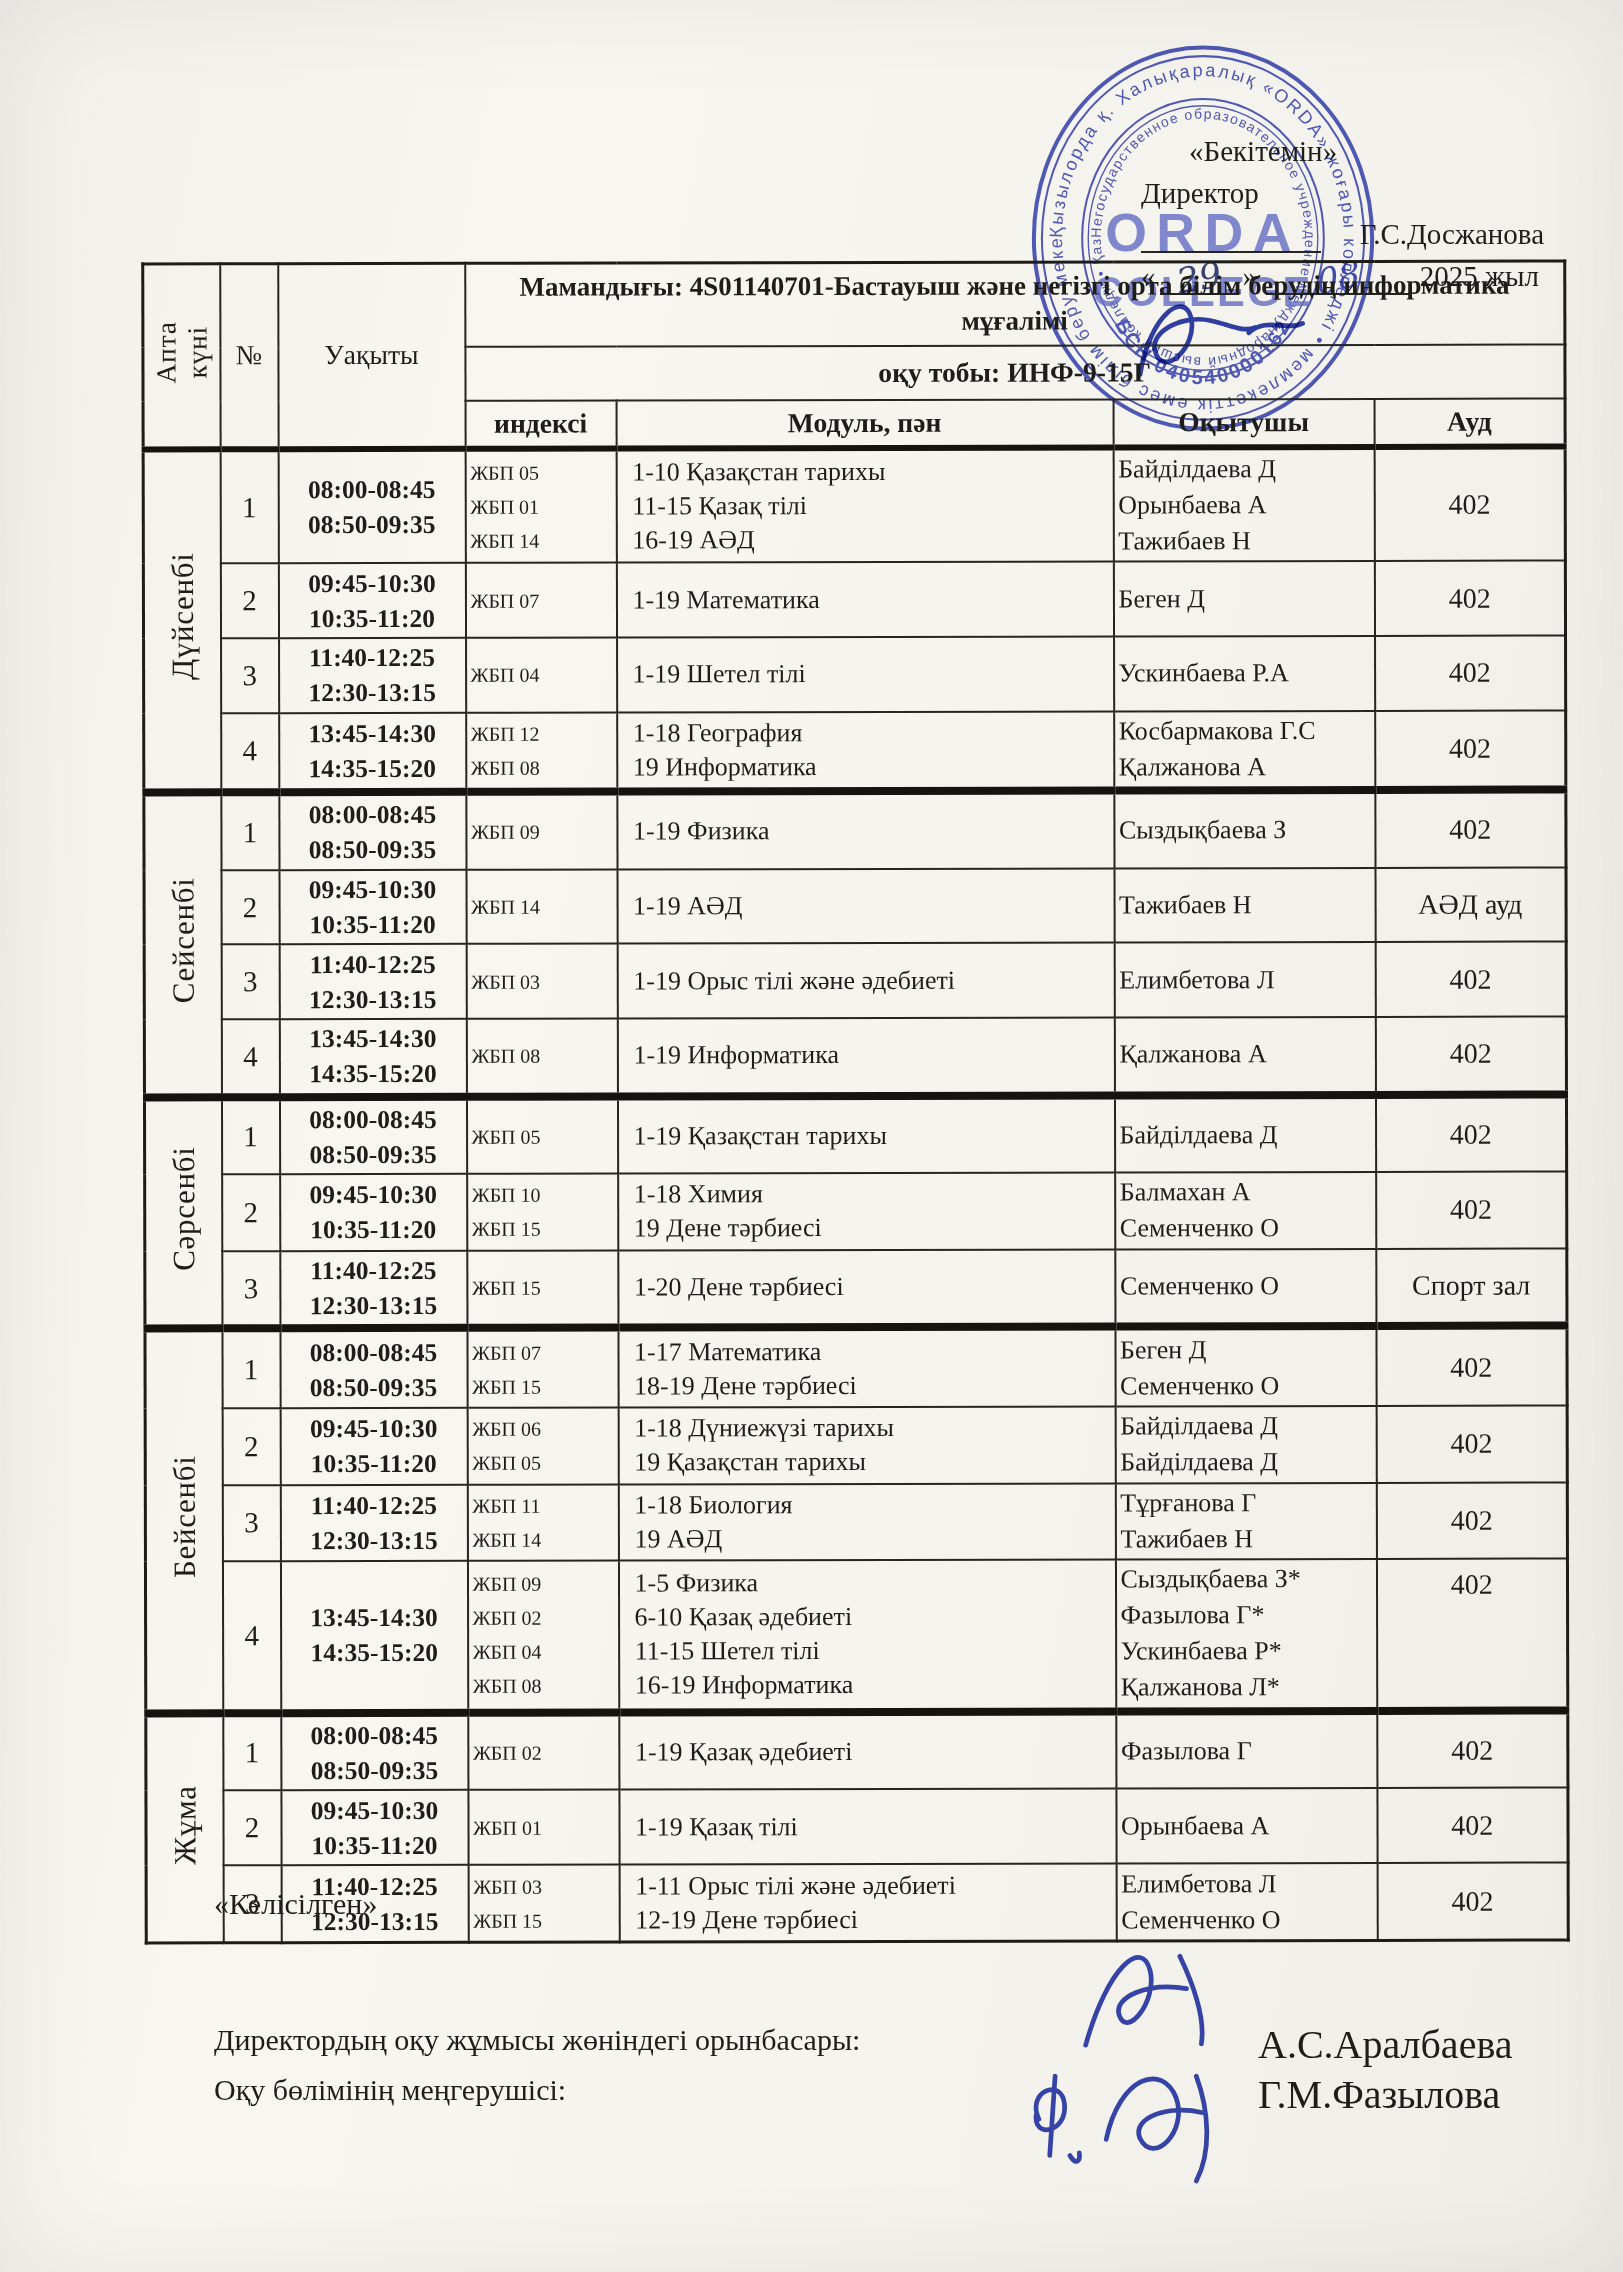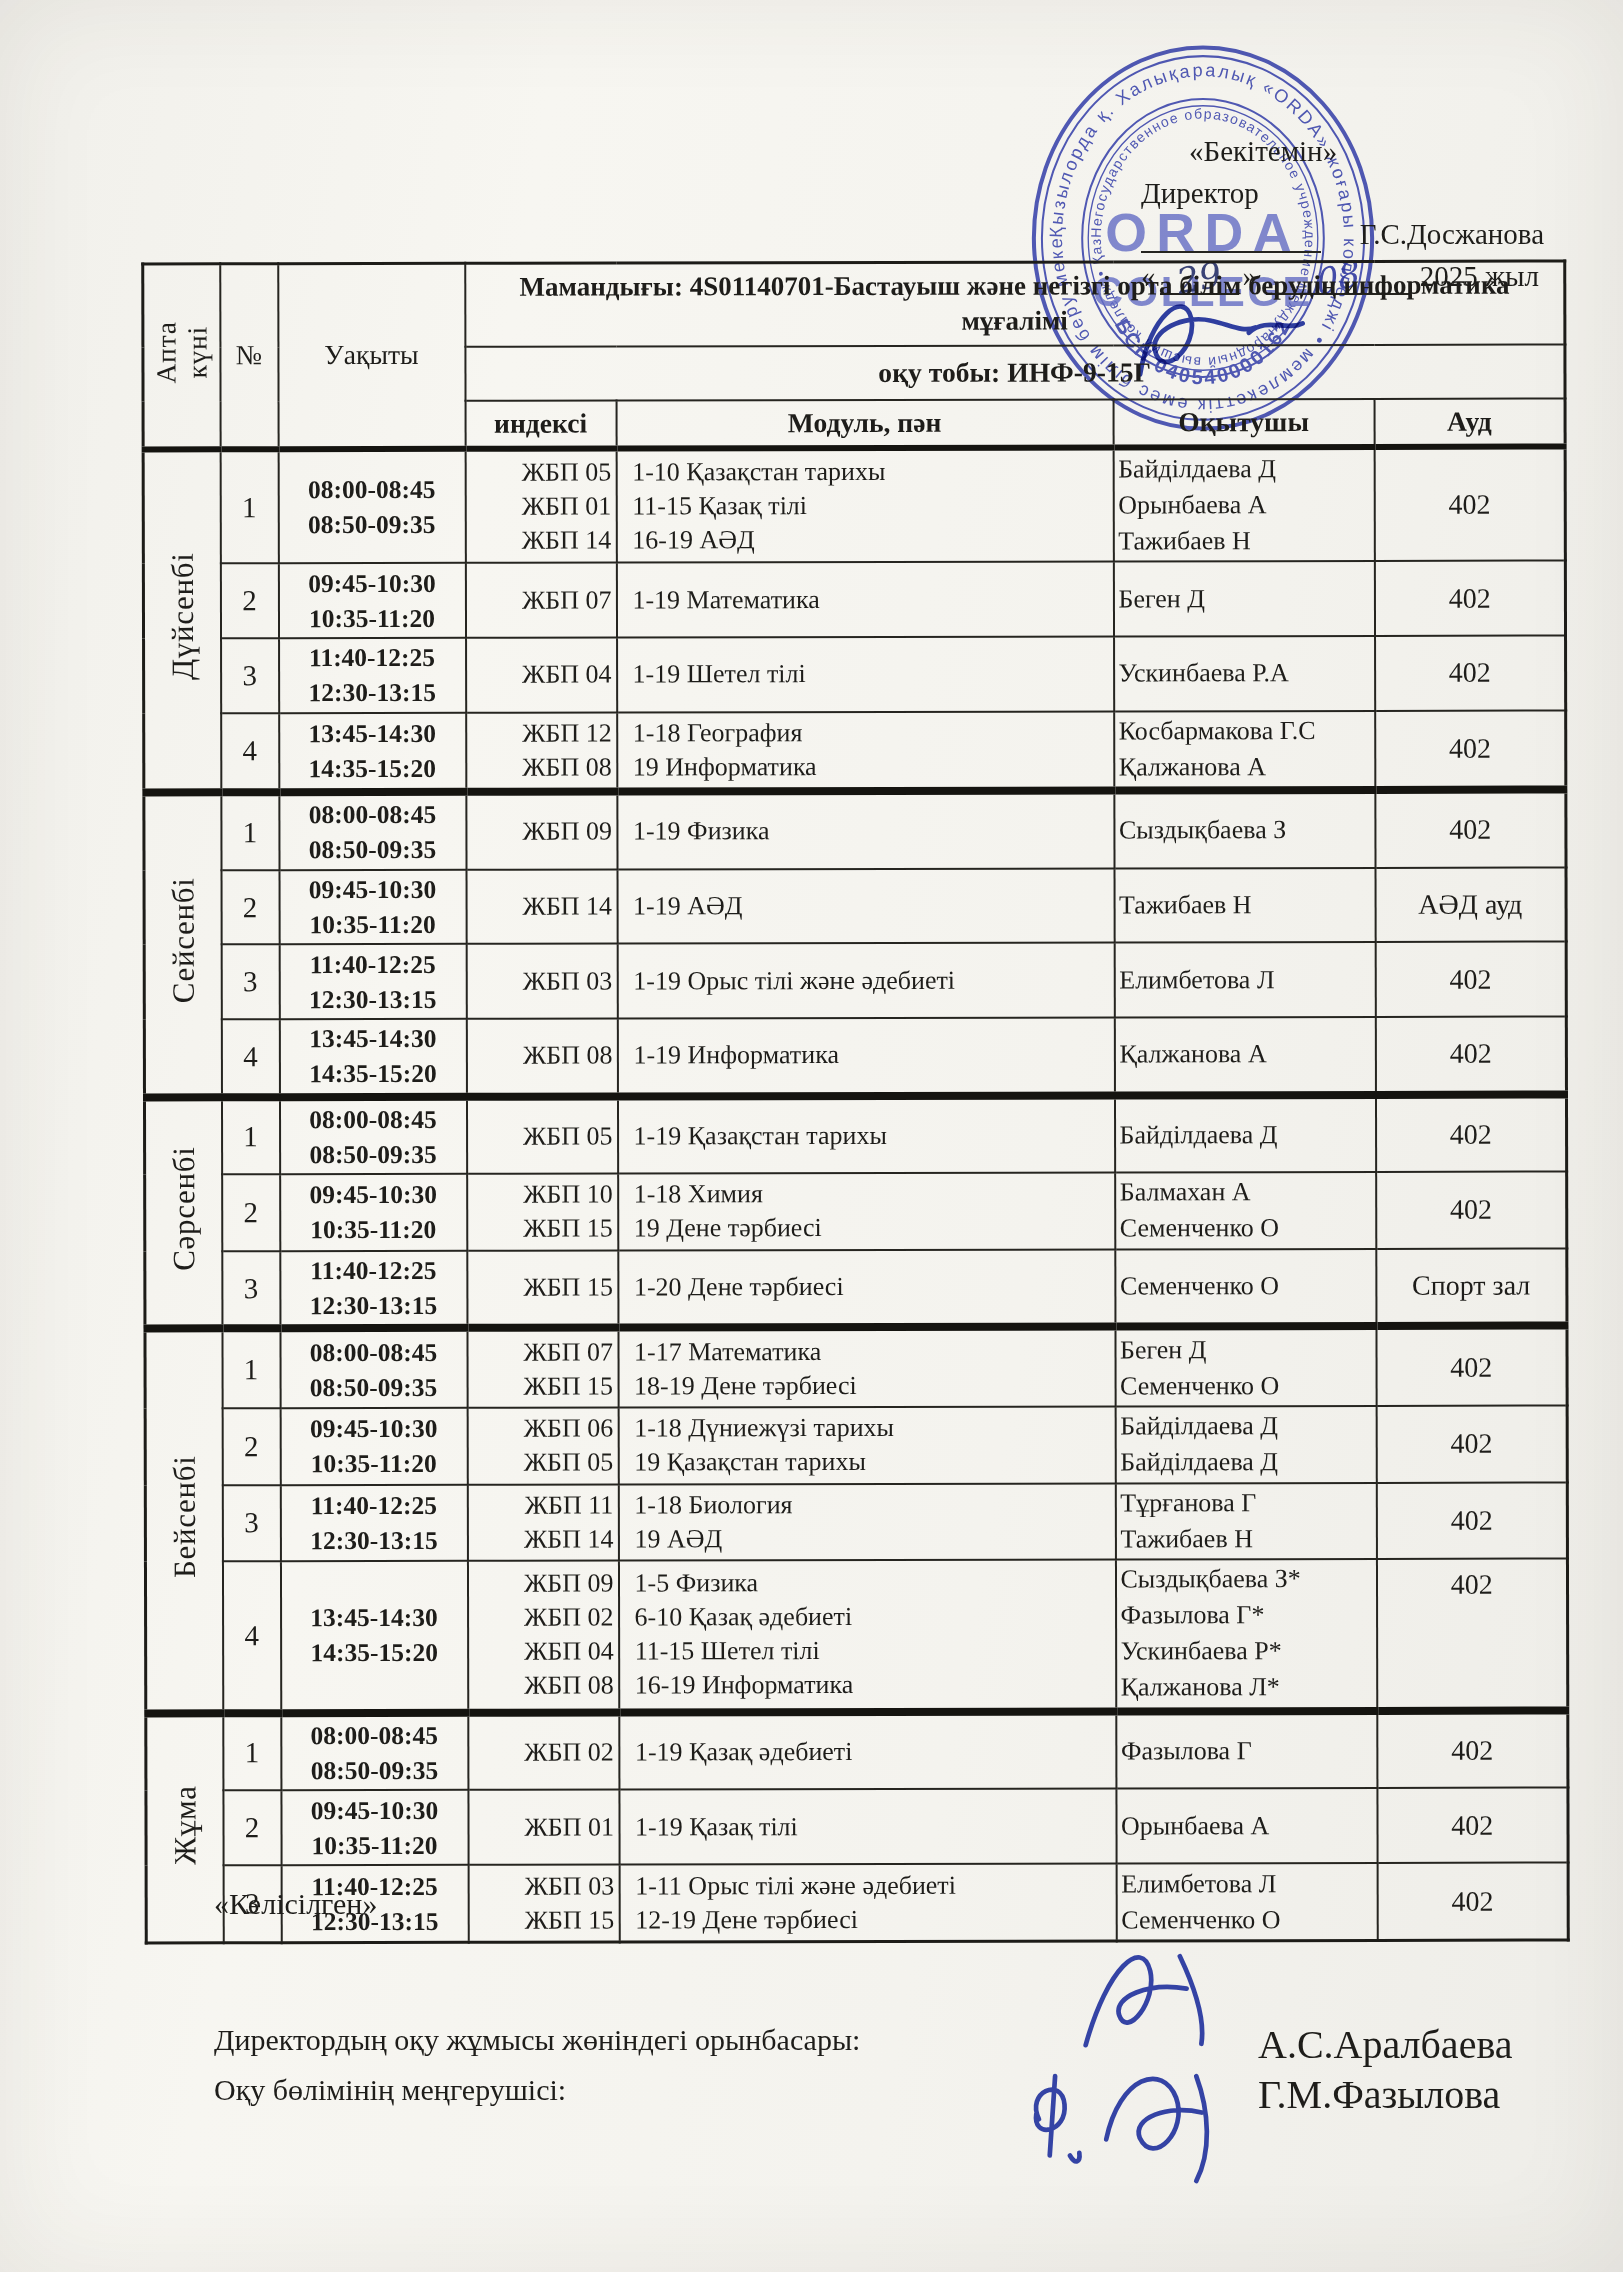--- a/index.html
+++ b/index.html
@@ -34,21 +34,21 @@
   thead th{font-weight:bold;}
   .spec{font-size:27px;text-align:center;line-height:35px;padding:5.4px 20px;}
   .group{font-size:27.6px;text-align:center;}
   .colh{font-size:27.6px;text-align:center;}
   .corner{font-weight:normal;font-size:27.6px;text-align:center;}
   .vtext{writing-mode:vertical-rl;transform:rotate(180deg);white-space:pre-line;
     display:inline-block;line-height:31px;letter-spacing:0.7px;}
   .day-cell{font-weight:normal;font-size:31px;text-align:center;}
   .t-num{font-size:29px;text-align:center;}
   .t-time{font-weight:bold;font-size:25.5px;text-align:center;white-space:pre-line;line-height:35px;}
-  .t-idx{font-size:26px;text-align:right;white-space:pre-line;line-height:34px;}
+  .t-idx{font-size:20px;text-align:left;white-space:pre-line;line-height:34px;}
   .t-subj{font-size:26px;text-align:left;padding-left:15px;white-space:pre-line;line-height:34px;}
   .t-teach{font-size:26px;text-align:left;padding-left:4px;white-space:pre-line;line-height:36px;}
   .t-room{font-size:28px;text-align:center;white-space:pre-line;}
   tr.sep>th,tr.sep>td{border-top:8px solid #151410;}
   tr.body-first>th,tr.body-first>td{border-top:6px solid #151410;}
   
   .agreed{position:absolute;left:214px;top:1887px;font-size:30px;}
   .sig-label{position:absolute;left:214px;width:833px;font-size:30px;line-height:38px;}
   .sl1{top:2021px;}
   .sl2{top:2071px;}

